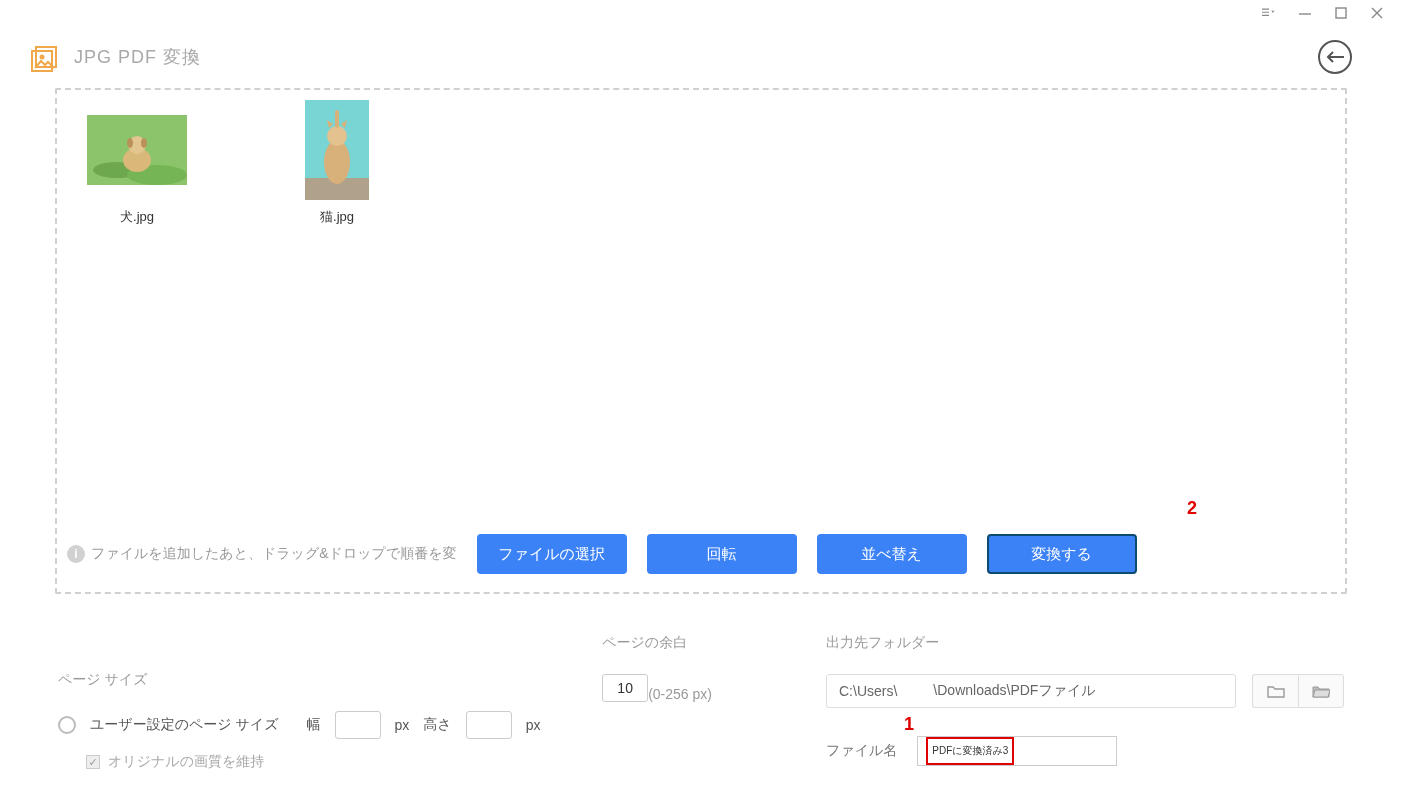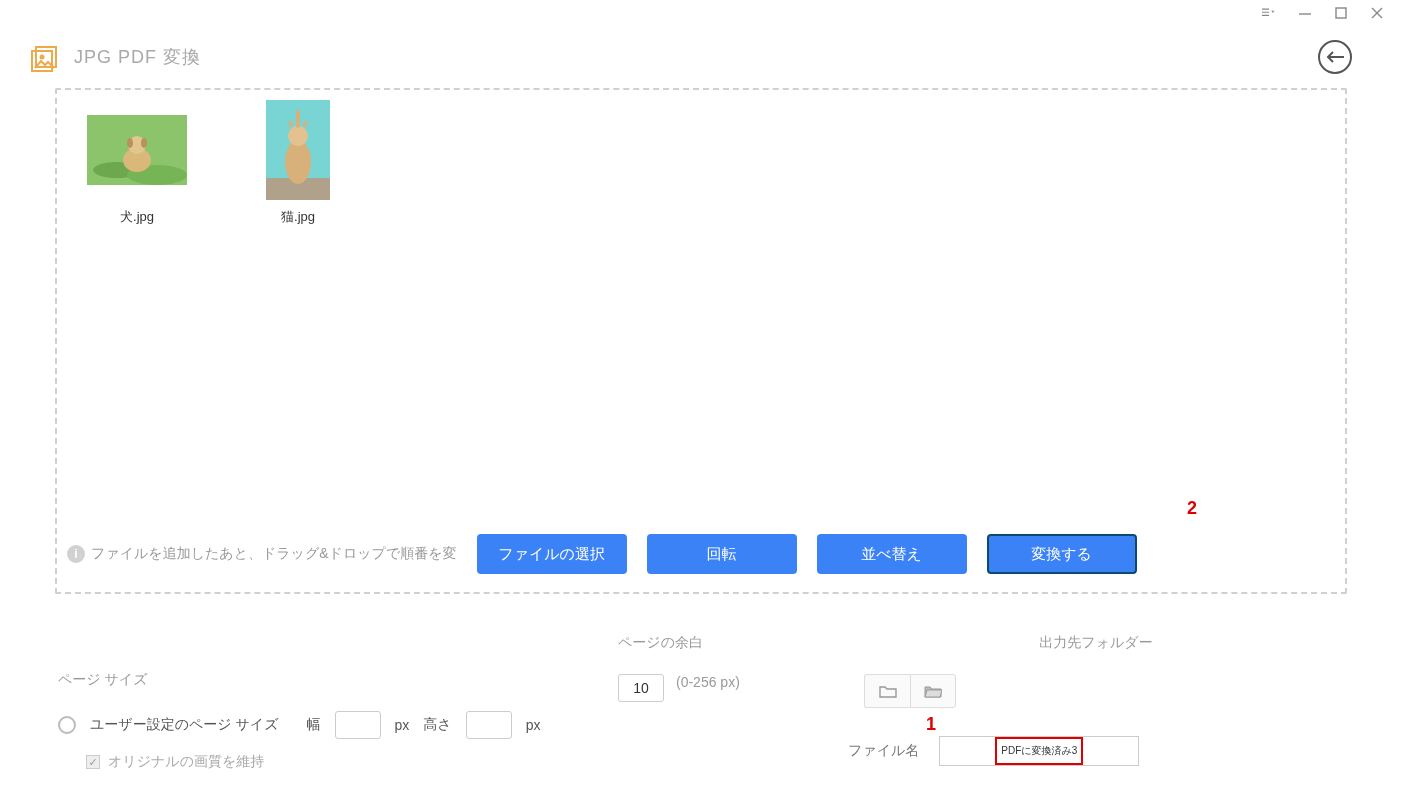--- a/index.html
+++ b/index.html
@@ -54,21 +54,21 @@
     border: 2px dashed #d0d0d0;
     border-radius: 2px;
     height: 506px;
     display: flex;
     flex-direction: column;
   }
   .thumbs {
     flex: 1;
     padding: 10px 20px;
     display: flex;
-    gap: 41px;
+    gap: 80px;
     align-items: flex-start;
   }
   .thumb {
     display: flex;
     flex-direction: column;
     align-items: center;
     width: 120px;
   }
   .thumb-img {
     width: 100px;
@@ -127,21 +127,21 @@
     font-weight: bold;
   }
   .settings {
     display: flex;
     padding: 40px 58px 0 58px;
     gap: 20px;
   }
   .col { display: flex; flex-direction: column; }
   .col1 { width: 540px; margin-top: 37px; }
   .col2 { width: 210px; }
-  .col3 { flex: 1; text-align: center; }
+  .col3 { flex: 1; }
   .sec-title {
     color: #9a9a9a;
     font-size: 14px;
     margin-bottom: 22px;
   }
   .radio-row {
     display: flex;
     align-items: center;
     gap: 14px;
     margin-bottom: 14px;
@@ -174,21 +174,21 @@
     font-size: 14px;
   }
   .check {
     width:14px; height:14px;
     border:1px solid #ccc;
     background:#eee;
     display:flex; align-items:center; justify-content:center;
     color:#999; font-size:11px;
   }
   .margin-row {
-    display:flex; align-items:flex-start; gap:12px;
+    display:flex; align-items:flex-end; gap:0;
   }
   .range-label { color:#9a9a9a; font-size:14px; }
   .path-input {
     width: 410px;
     height: 34px;
     border: 1px solid #ddd;
     border-radius: 3px;
     padding: 0 12px;
     font-size: 14px;
     color:#666;
@@ -341,20 +341,25 @@
     <div class="sec-title">ページの余白</div>
     <div class="margin-row">
       <input class="num-input" value="10" style="">
       <span class="range-label">(0-256 px)</span>
     </div>
   </div>
 
   <div class="col col3">
     <div class="sec-title">出力先フォルダー</div>
     <div class="output-row">
+      <div class="path-input">
+        <span>C:\Users\</span>
+          <span class="redact"></span>
+          <span>\Downloads\PDFファイル</span>
+      </div>
       <div class="folder-btns">
         <div class="fbtn">
           <svg width="18" height="14" viewBox="0 0 18 14">
               <path d="M1 3h5l2 2h9v8H1z" fill="none" stroke="#999" stroke-width="1.4"></path>
             </svg>
         </div>
         <div class="fbtn">
           <svg width="18" height="14" viewBox="0 0 18 14">
               <path d="M1 3h5l2 2h9v8H1z" fill="#bbb" stroke="#999" stroke-width="1"></path>
               <path d="M3 6h15l-2 7H1z" fill="#ddd" stroke="#999" stroke-width="1"></path>

